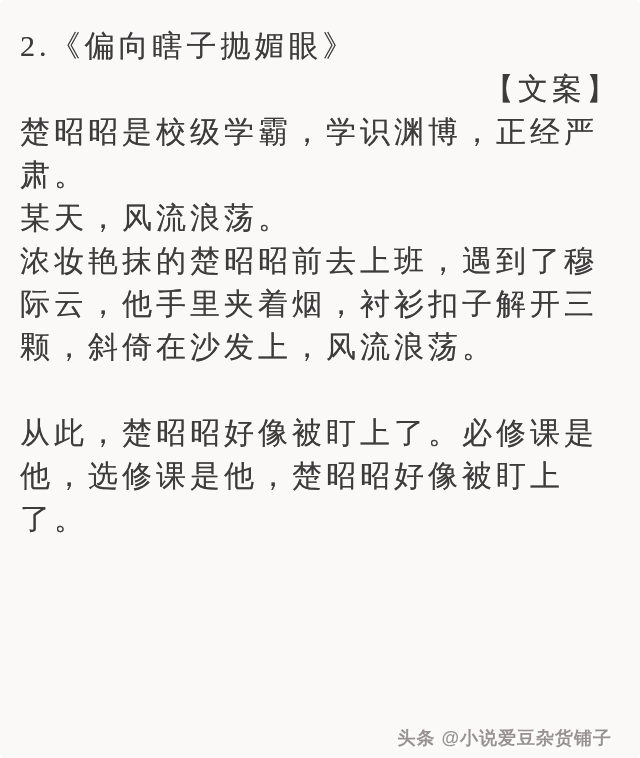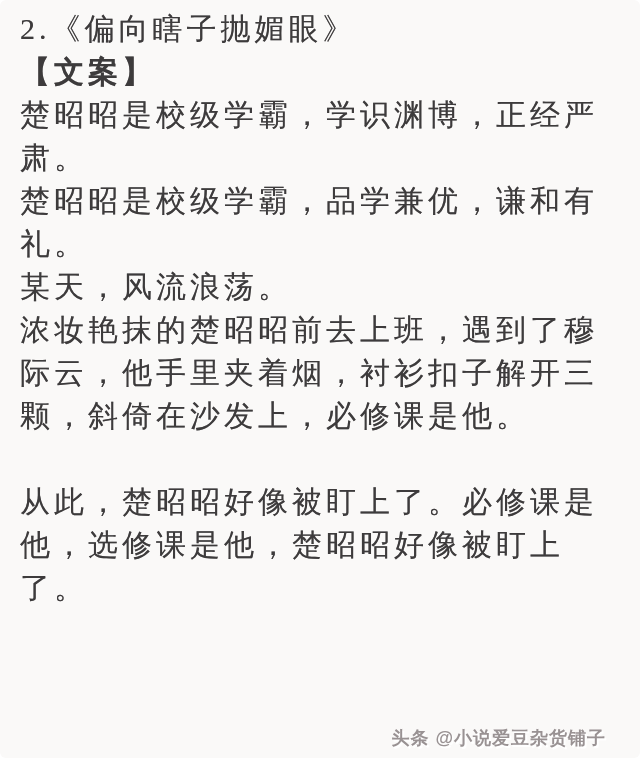--- a/index.html
+++ b/index.html
@@ -9,41 +9,42 @@
   }
   .page {
     position: relative;
     width: 640px;
     height: 758px;
     background: #faf9f8;
     overflow: hidden;
     font-family: "Liberation Serif", "DejaVu Serif", serif;
     color: #3d3b3c;
     box-sizing: border-box;
-    padding: 7px 20px 0 20px;
+    padding: 24px 20px 0 20px;
     border-radius: 6px;
   }
   .doc-line {
     margin: 0;
     font-size: 30px;
     line-height: 43px;
     min-height: 43px;
     letter-spacing: 4px;
     font-weight: 400;
     word-break: break-all;
     overflow-wrap: break-word;
     
     text-shadow: 0 0 0.6px rgba(61,59,60,0.55);
   }
   .doc-line.section-label {
-    font-weight: 700;
+    font-weight: 400;
+    text-align: right;
   }
   .watermark {
     position: absolute;
-    right: 34px;
+    right: 28px;
     bottom: 8px;
     font-size: 18px;
     line-height: 24px;
     font-weight: 700;
     letter-spacing: 1px;
     color: #999293;
     text-shadow: 1.5px 1.5px 0 #ffffff, 2px 2px 1px rgba(255,255,255,0.95);
     font-family: "Liberation Sans", "DejaVu Sans", sans-serif;
   }
 </style>
@@ -51,25 +52,24 @@
 <body>
 
 <div class="page">
 
   <p class="doc-line">2.《偏向瞎子抛媚眼》</p>
 
   <p class="doc-line section-label">【文案】</p>
 
   <p class="doc-line">楚昭昭是校级学霸，学识渊博，正经严肃。</p>
 
-  <p class="doc-line">楚昭昭是校级学霸，品学兼优，谦和有礼。</p>
 
   <p class="doc-line">某天，风流浪荡。</p>
 
-  <p class="doc-line">浓妆艳抹的楚昭昭前去上班，遇到了穆际云，他手里夹着烟，衬衫扣子解开三颗，斜倚在沙发上，必修课是他。</p>
+  <p class="doc-line">浓妆艳抹的楚昭昭前去上班，遇到了穆际云，他手里夹着烟，衬衫扣子解开三颗，斜倚在沙发上，风流浪荡。</p>
 
   <p class="doc-line"></p>
 
   <p class="doc-line">从此，楚昭昭好像被盯上了。必修课是他，选修课是他，楚昭昭好像被盯上了。</p>
 
   <p class="doc-line"></p>
 
 
   <p class="doc-line"></p>
 

